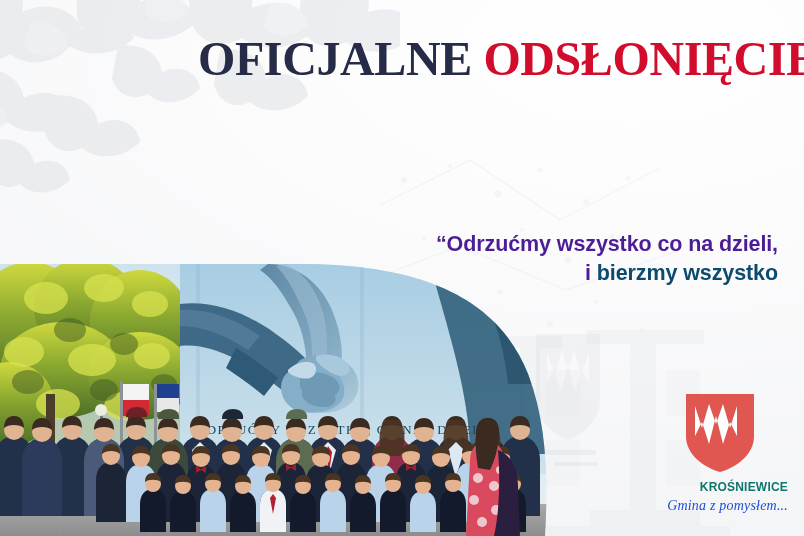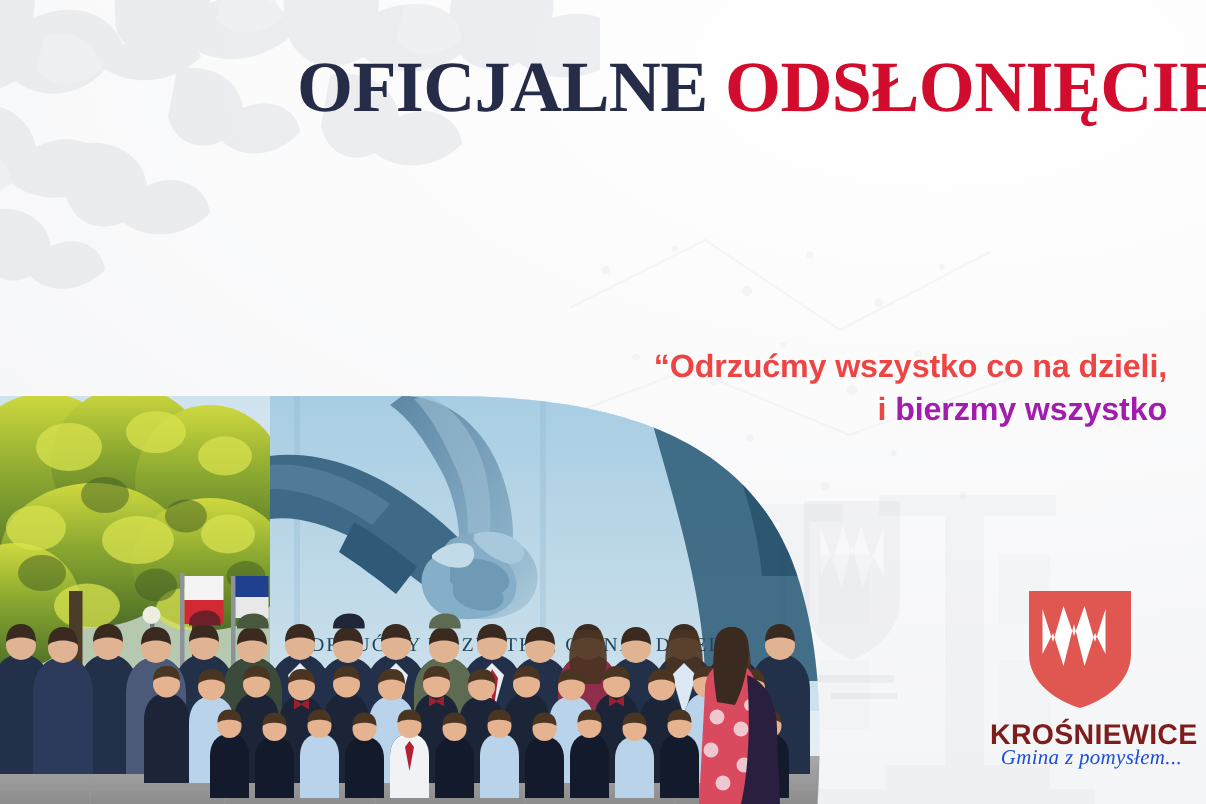--- a/index.html
+++ b/index.html
@@ -75,22 +75,22 @@
     width:470px;
     text-align:right;
     font-family:"Liberation Sans", sans-serif;
     font-weight:bold;
     font-size:21.5px;
     line-height:1.33;
     letter-spacing:-0.1px;
     color:#262c47;
   }
   .quote .ln{ display:block; white-space:nowrap; }
-  .q-red{ color:#a21caf; }
-  .q-navy{ color:#ef4444; }
+  .q-red{ color:#0c4a6e; }
+  .q-navy{ color:#4c1d95; }
 
   
   .photo-wrap{
     position:absolute;
     left:0; top:264px;
     width:560px; height:272px;
     overflow:hidden;
   }
   .photo-clip{
     position:absolute; inset:0;
@@ -109,23 +109,23 @@
     width:128px; height:130px;
   }
   .shield{
     position:absolute; left:24px; top:0; width:72px; height:82px;
   }
   .shield svg{ display:block; width:100%; height:100%; }
   .logo-name{
     position:absolute; left:0; top:88px; width:128px;
     font-family:"Liberation Sans", sans-serif;
     font-weight:bold;
-    font-size:19px;
+    font-size:12px;
     letter-spacing:.2px;
-    color:#7f1d1d;
+    color:#0f766e;
     text-align:right;
   }
   .logo-tag{
     position:absolute; left:0; top:106px; width:128px;
     font-family:"Liberation Serif", serif;
     font-style:italic;
     font-size:14px;
     color:#1d4ed8;
     text-align:right;
     letter-spacing:.2px;

